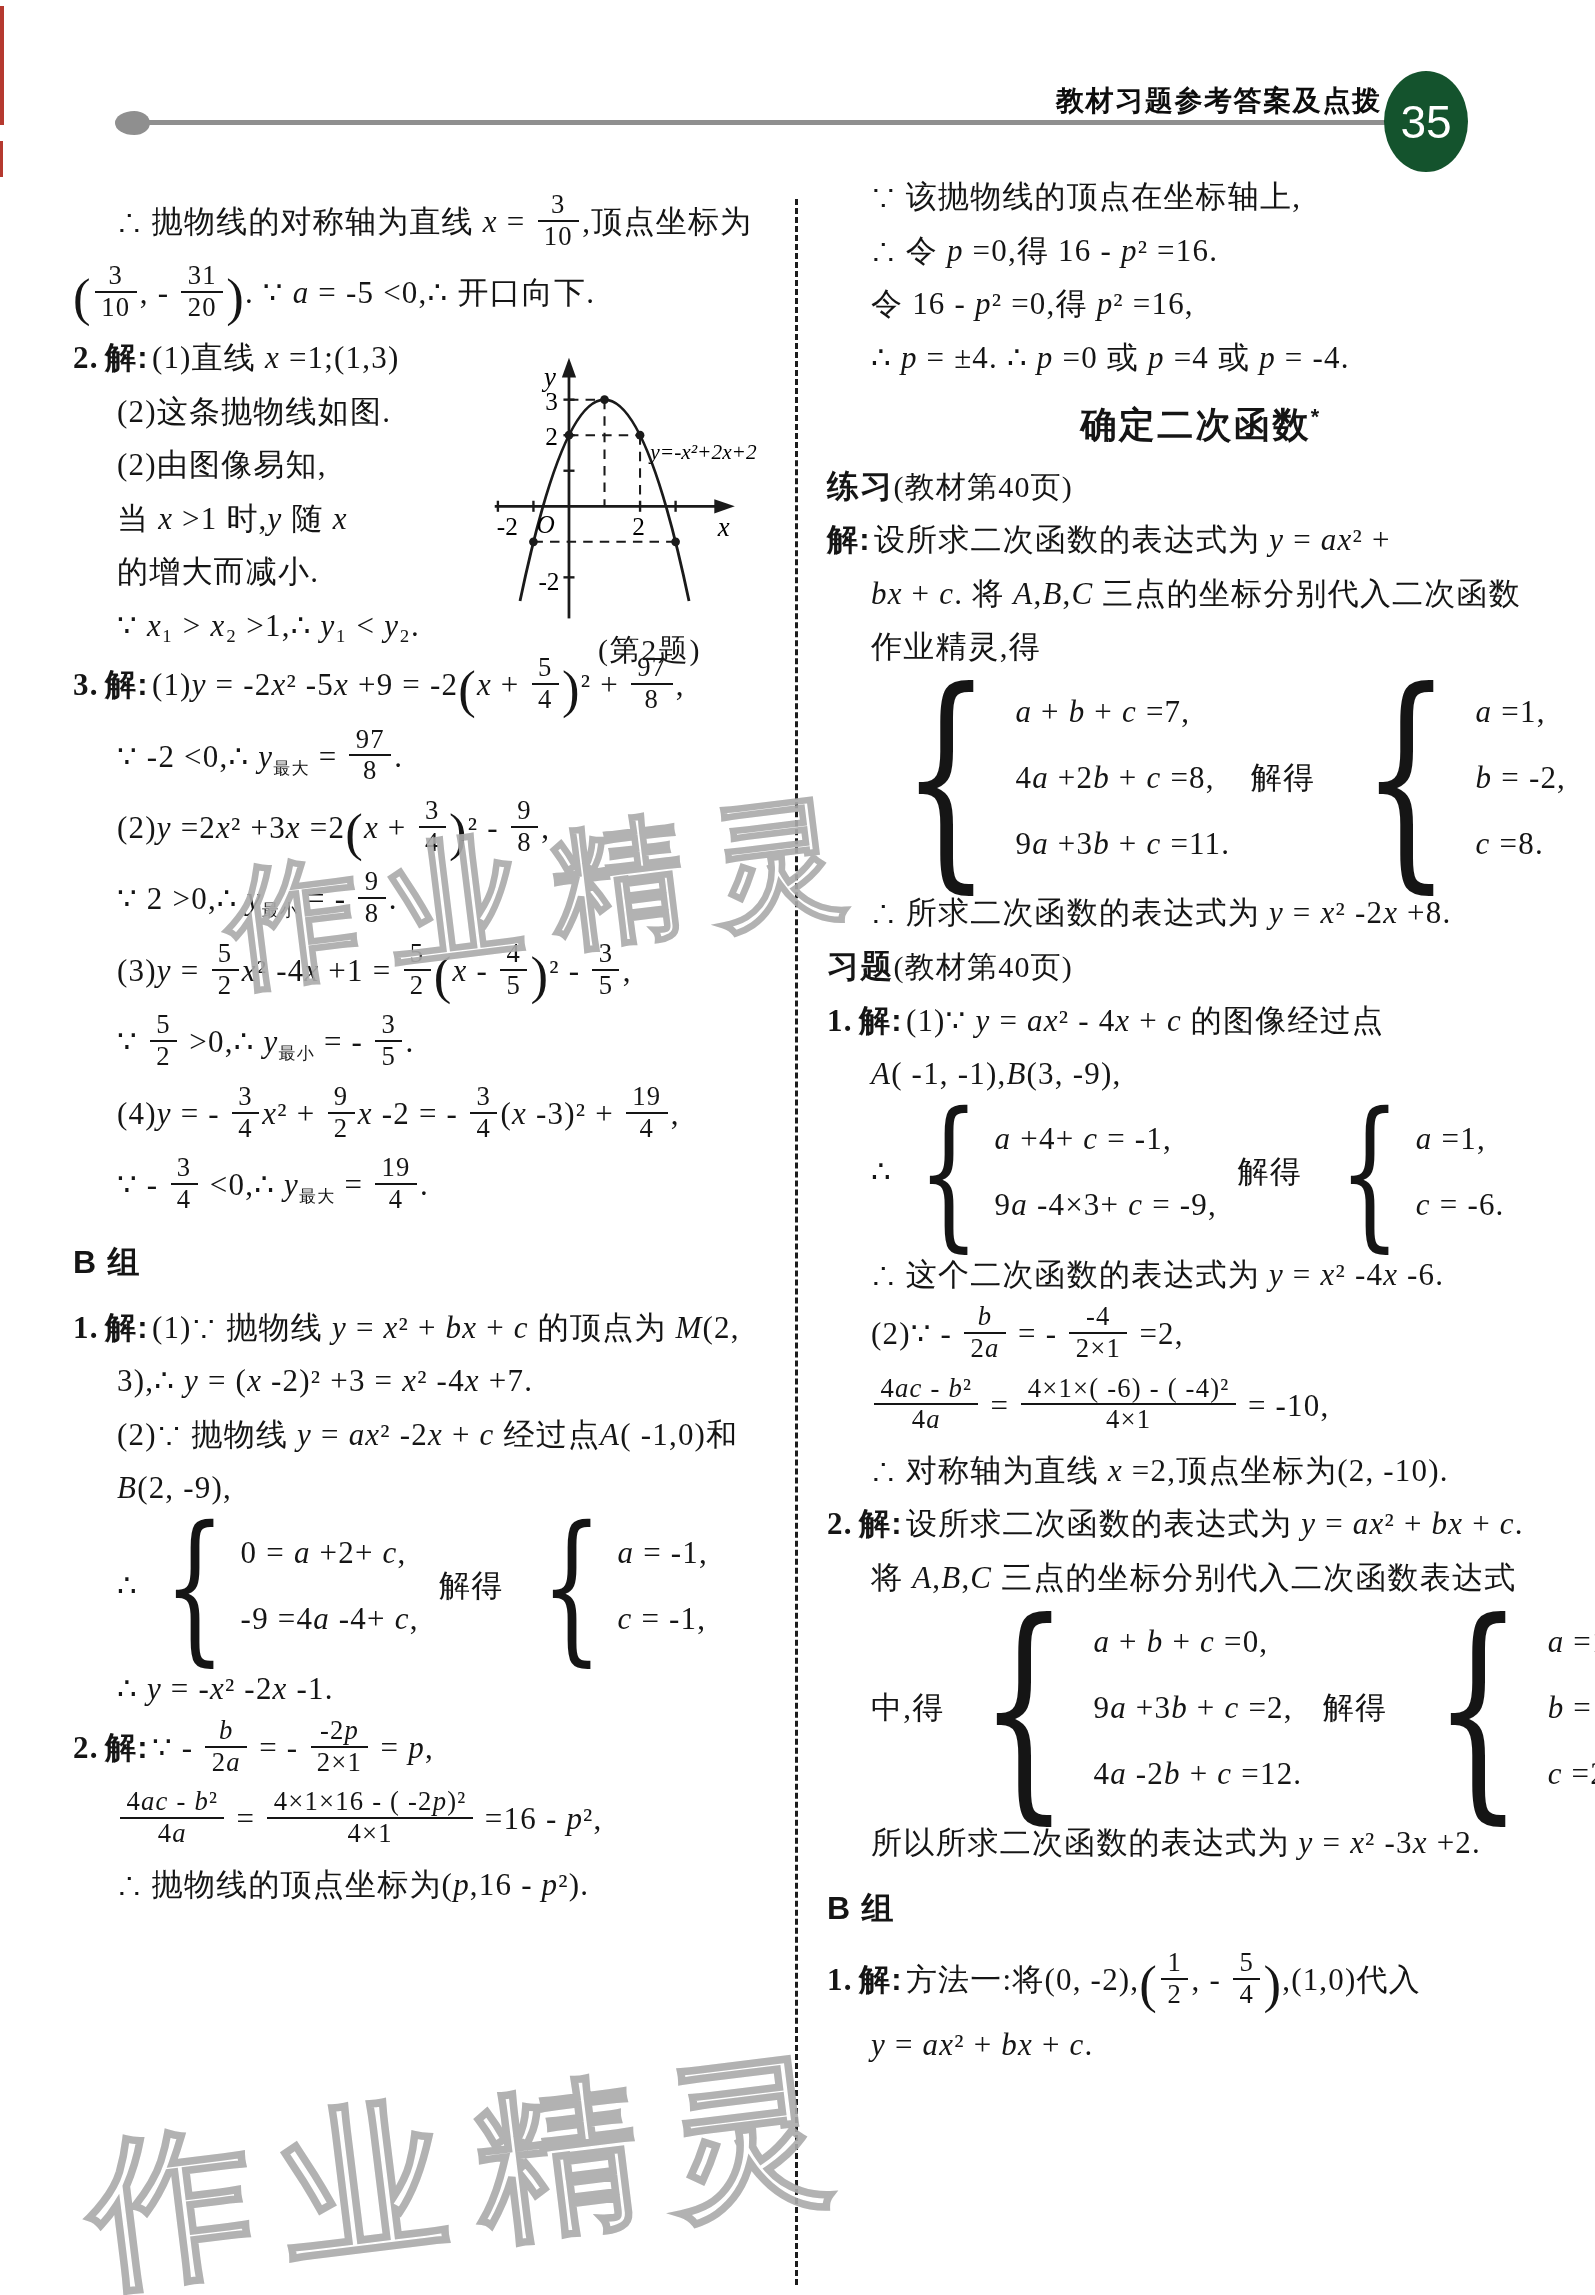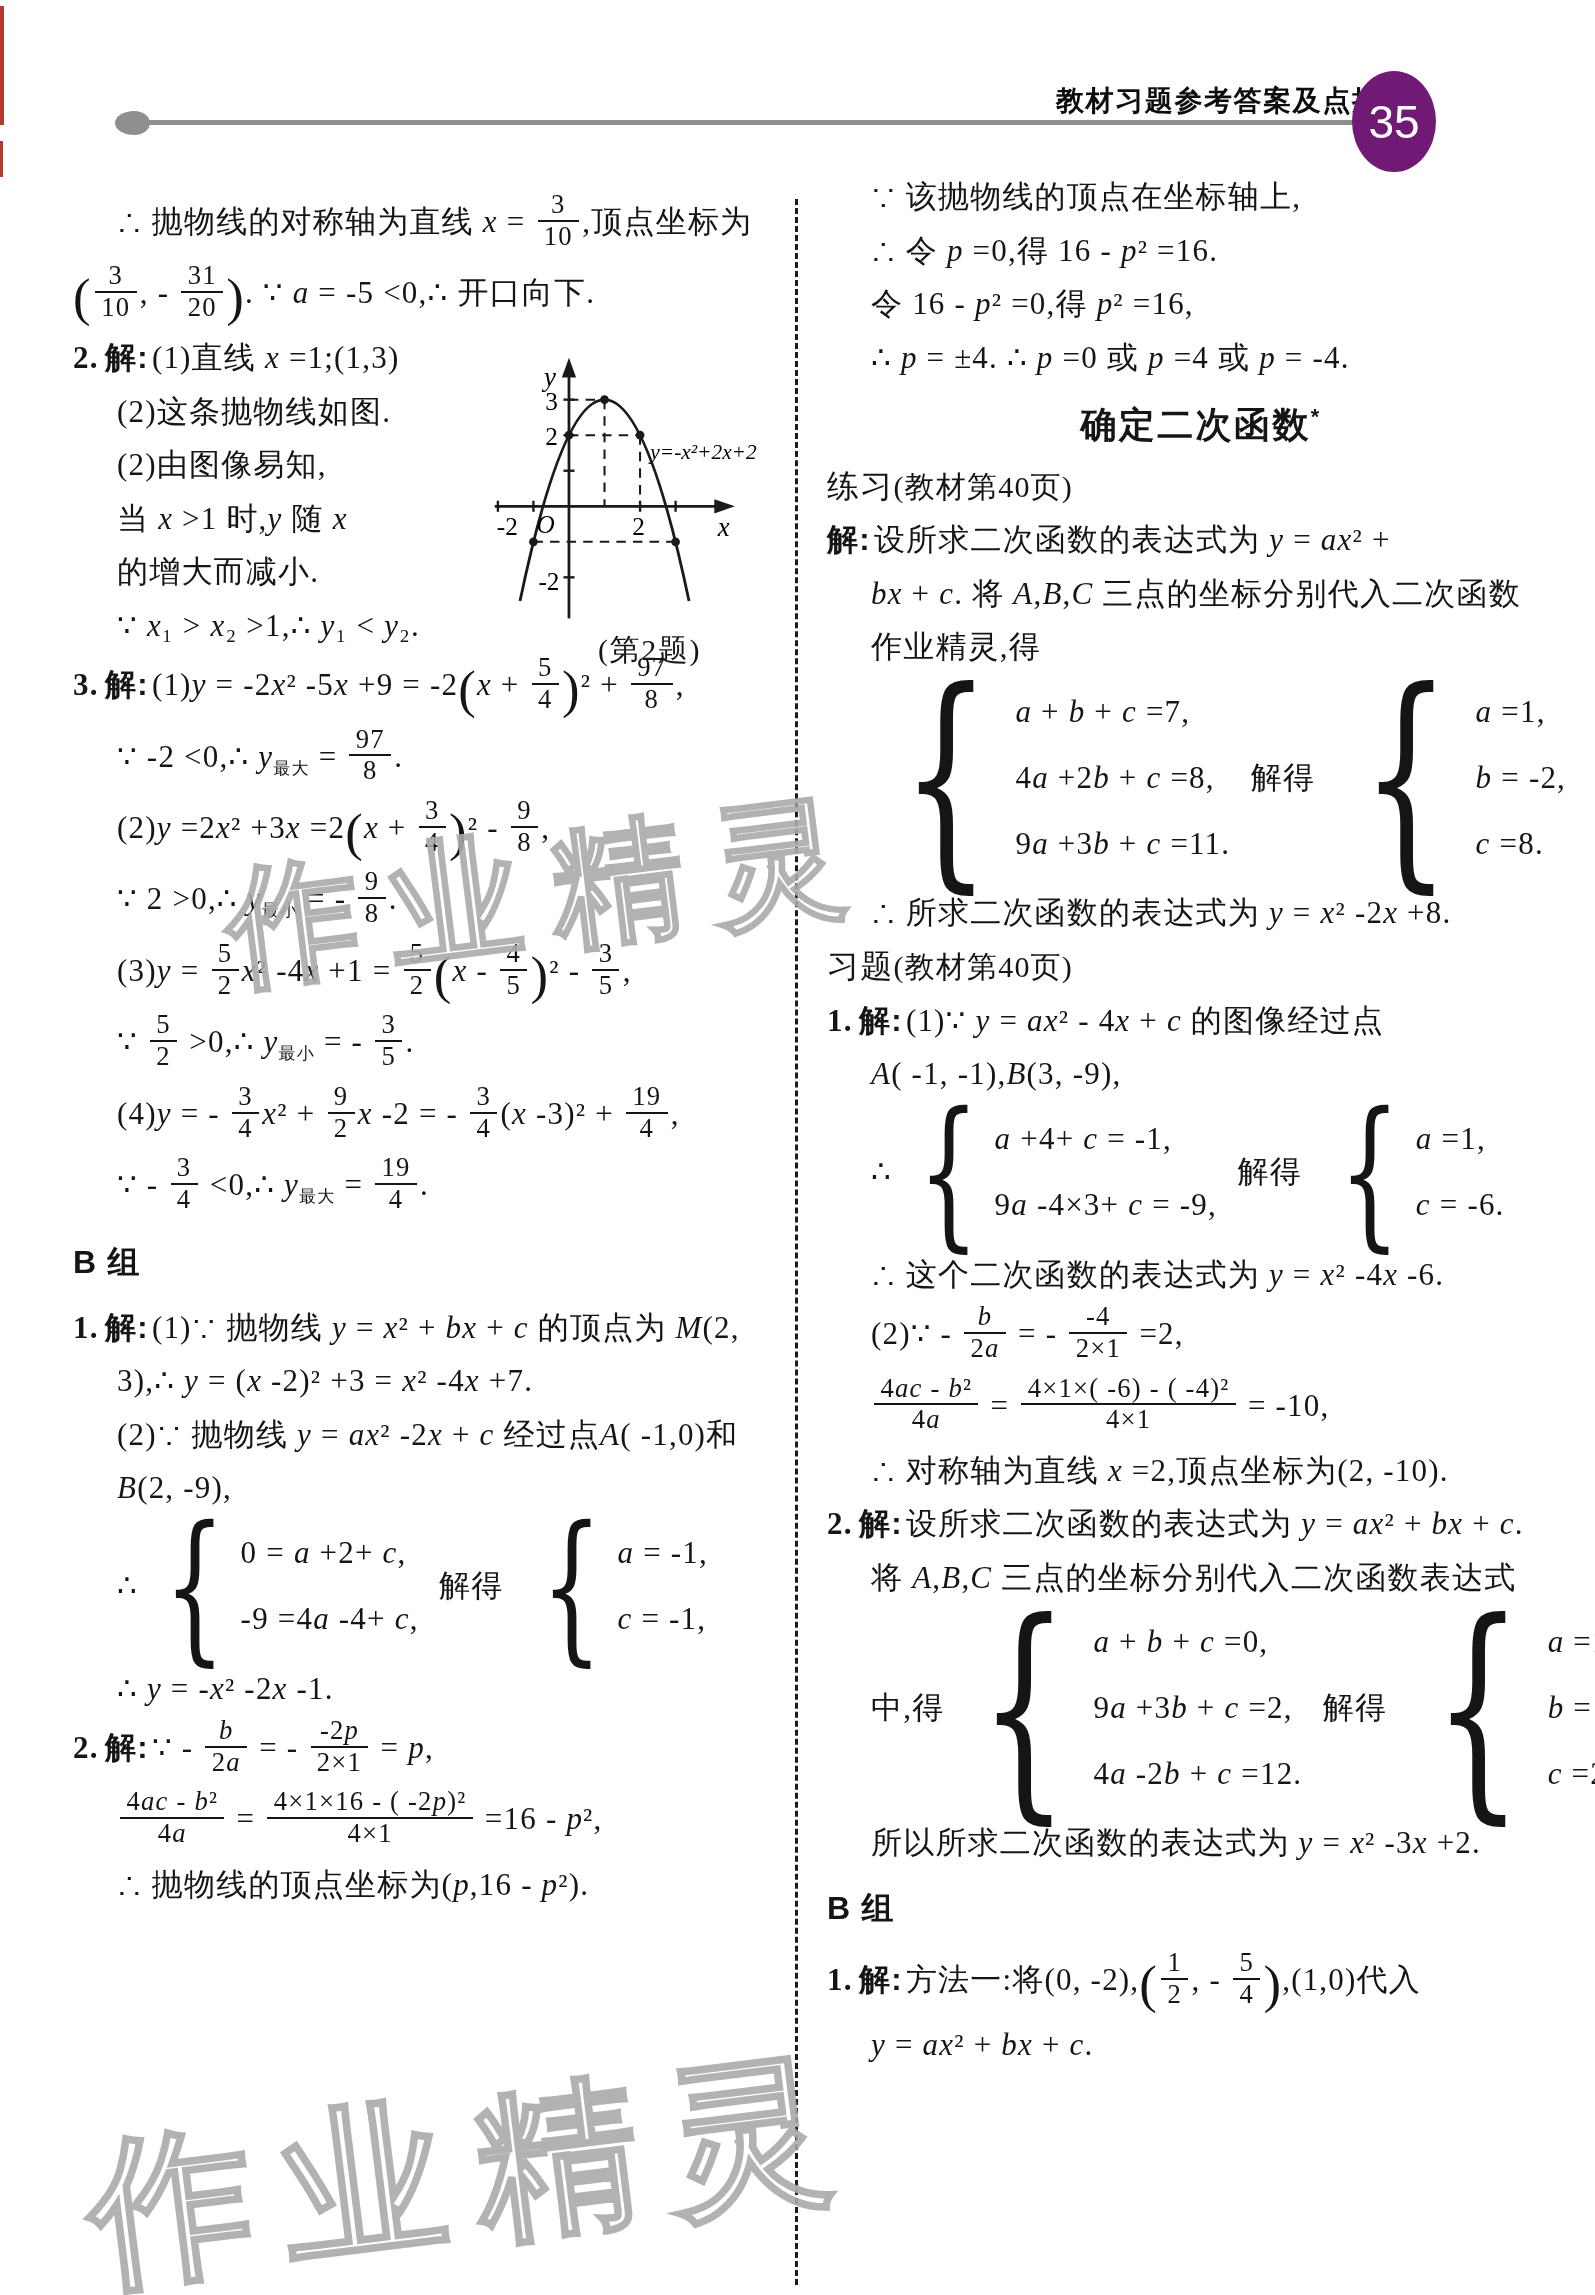--- a/index.html
+++ b/index.html
@@ -9,21 +9,21 @@
     font-family:"Liberation Serif","DejaVu Serif",serif;
     -webkit-font-smoothing:antialiased;
   }
   .red-edge{position:absolute;background:#b5392f}
   
   .hline{position:absolute;left:134px;top:120px;width:1297px;height:4.7px;background:#8f8f8f}
   .leaf{position:absolute;left:115px;top:111px;width:35px;height:24px;background:#8f8f8f;
         border-radius:55% 45% 45% 55% / 50%}
   .htitle{position:absolute;left:1056px;top:82px;font-size:28px;font-weight:700;
           font-family:"Liberation Sans","DejaVu Sans",sans-serif;letter-spacing:1.6px;color:#0d0d0d}
-  .badge{position:absolute;left:1352px;top:71px;width:84px;height:101px;background:#701a75;
+  .badge{position:absolute;left:1384px;top:71px;width:84px;height:101px;background:#14532d;
          border-radius:50%;display:flex;align-items:center;justify-content:center}
   .badge span{color:#fff;font-size:46px;font-family:"Liberation Sans","DejaVu Sans",sans-serif}
   
   .divider{position:absolute;left:795px;top:199px;height:2086px;width:0;
            border-left:3.2px dashed #1c1c1c}
   
   .col{position:absolute;font-size:31px}
   #col-left{left:73px;top:194px;width:713px}
   #col-right{left:827px;top:175px;width:748px}
   .ln{line-height:44px;margin-bottom:9.5px;letter-spacing:1.2px}
@@ -35,21 +35,21 @@
         font-size:0.86em;line-height:1.12;margin:0 3.2px;transform:translateY(-4px)}
   .fn{border-bottom:2.4px solid #151515;padding:0 6.3px;display:block}
   .fd{padding:0 6.3px;display:block}
   .bp{font-size:1.7em;vertical-align:-0.22em;line-height:0}
   .t-item .bno{font-weight:700;margin-right:6.3px}
   .t-item .blab{font-weight:700;font-family:"Liberation Sans","DejaVu Sans",sans-serif;margin-right:3.2px}
   .t-head{font-family:"Liberation Sans","DejaVu Sans",sans-serif;font-size:32px;font-weight:600;
           margin:20.5px 0 22px}
   .t-center{text-align:center;font-family:"Liberation Sans","DejaVu Sans",sans-serif;
             font-weight:700;font-size:36px;line-height:46px;margin:14.2px 0 16px;letter-spacing:2.4px}
-  .t-ex .exb{font-family:"Liberation Sans","DejaVu Sans",sans-serif;font-weight:400;font-size:32px}
+  .t-ex .exb{font-family:"Liberation Sans","DejaVu Sans",sans-serif;font-weight:700;font-size:32px}
   .t-ex .exr{font-size:30px}
   .sys{display:flex;align-items:center;margin:6.3px 0 14.2px;padding-left:44px}
   .syspre{margin-right:4.7px;white-space:nowrap}
   .brace{font-family:"DejaVu Serif","Liberation Serif",serif;line-height:0.82;
          transform:scaleX(0.6);transform-origin:center;margin:0 -6.3px 0 0;font-weight:400}
   .syscol{display:flex;flex-direction:column;justify-content:center}
   .sysrow{line-height:66px;white-space:nowrap}
   .sysmid{margin:0 16px 0 20.5px;white-space:nowrap}
   
   .graph{position:absolute;left:490px;top:356px;width:308px}

